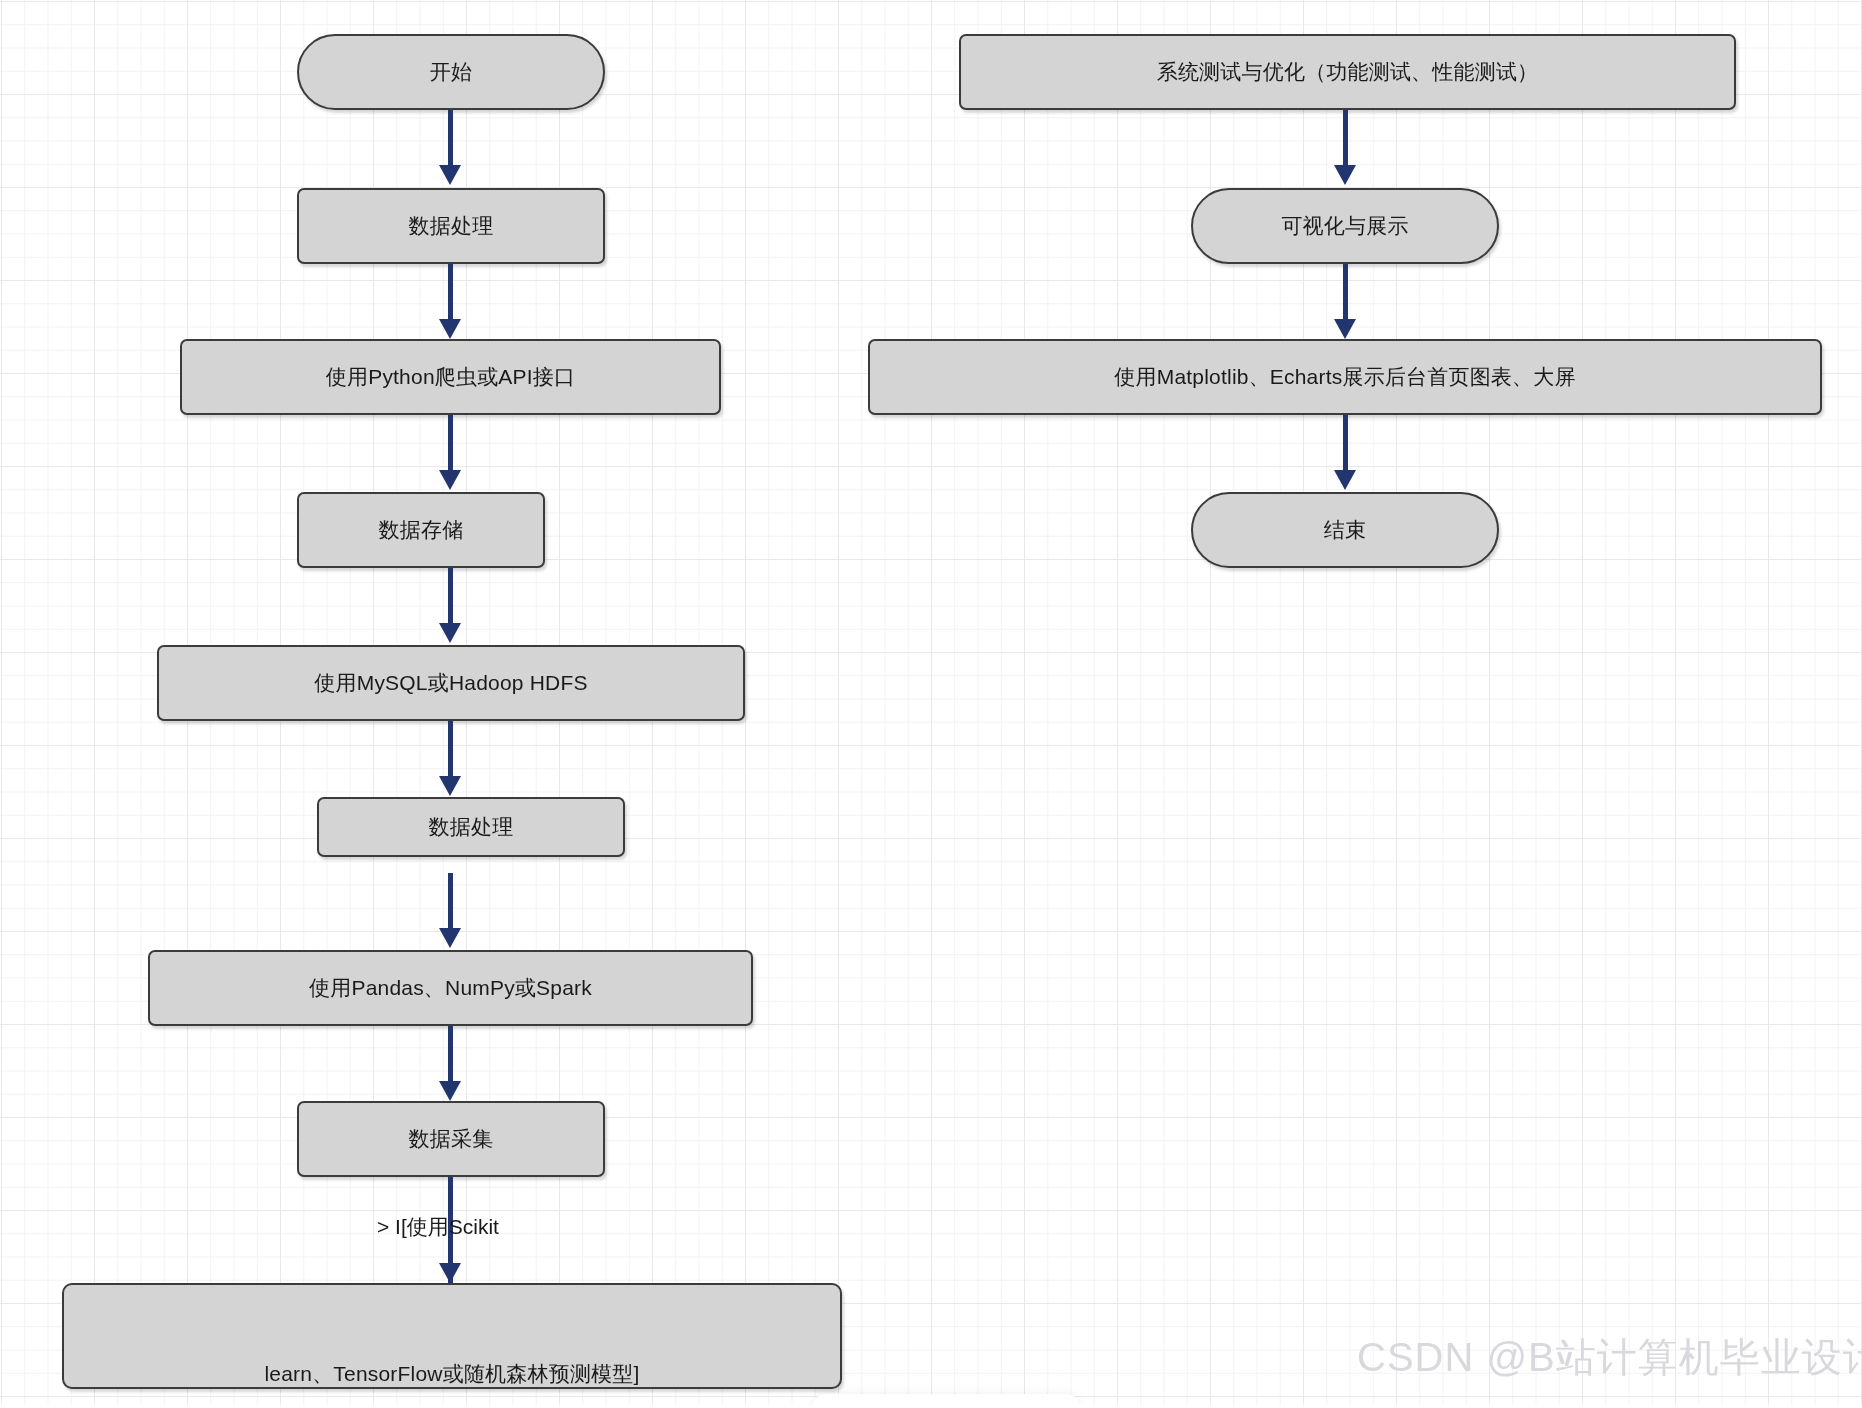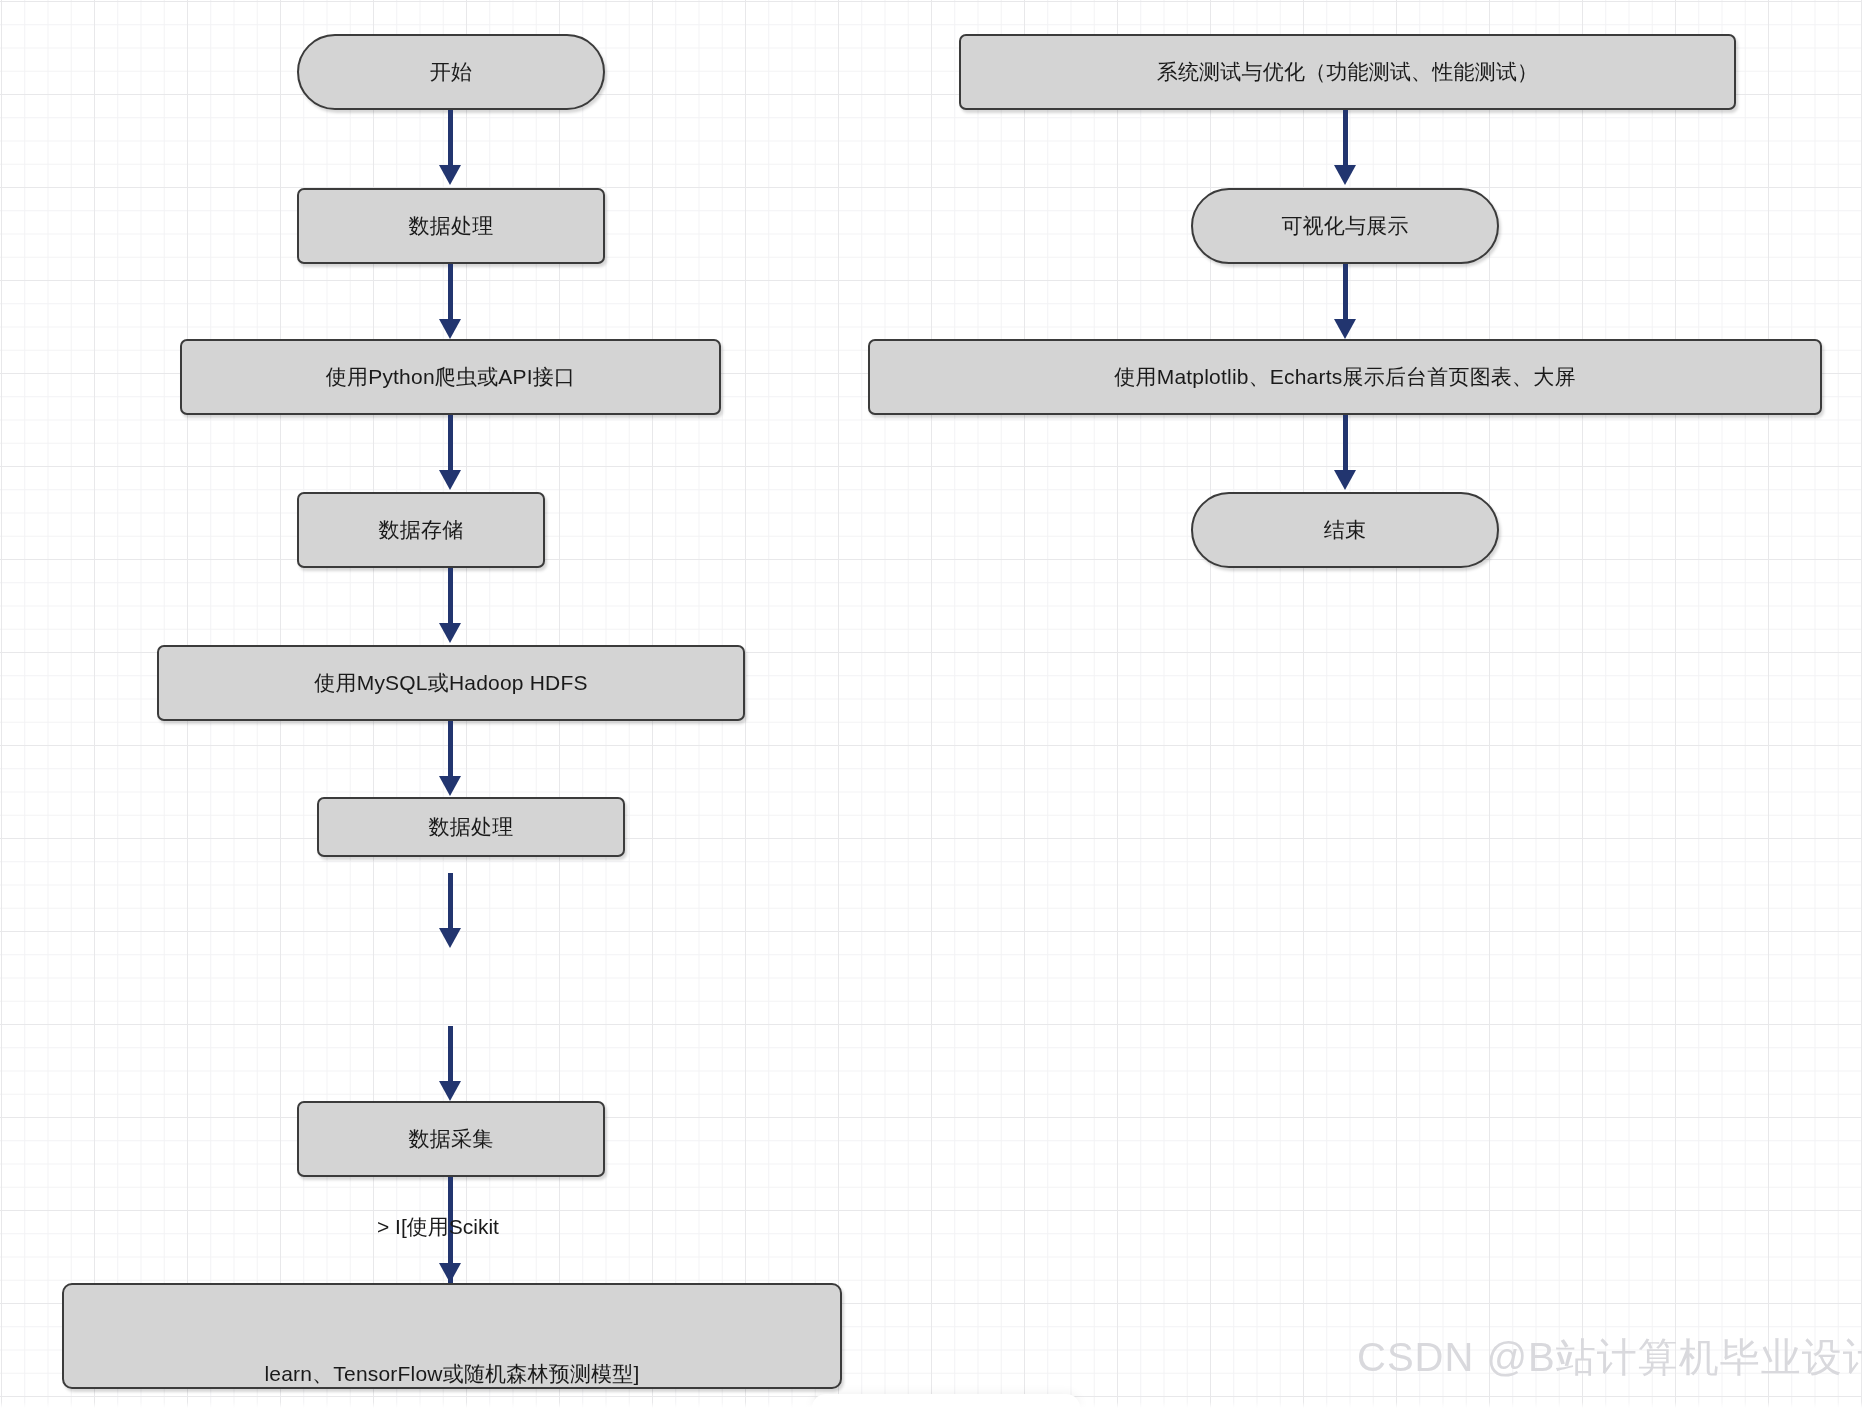--- a/index.html
+++ b/index.html
@@ -137,20 +137,23 @@
   <div class="edge edge-line" style="left:448px; top:721px; height:58px;"></div>
   <div class="arrowhead" style="left:439px; top:776px;"></div>
 
   <div class="node rect" style="left:297px; top:797px; width:308px; height:60px;margin-left:20px;">
     <span>数据处理</span>
   </div>
 
   <div class="edge edge-line" style="left:448px; top:873px; height:58px;"></div>
   <div class="arrowhead" style="left:439px; top:928px;"></div>
 
+  <div class="node rect" style="left:148px; top:950px; width:605px; height:76px;">
+    <span>使用Pandas、NumPy或Spark</span>
+  </div>
 
   <div class="edge edge-line" style="left:448px; top:1026px; height:58px;"></div>
   <div class="arrowhead" style="left:439px; top:1081px;"></div>
 
   <div class="node rect" style="left:297px; top:1101px; width:308px; height:76px;">
     <span>数据采集</span>
   </div>
 
   <div class="edge edge-line" style="left:448px; top:1177px; height:108px;"></div>
   <div class="arrowhead" style="left:439px; top:1263px;"></div>

